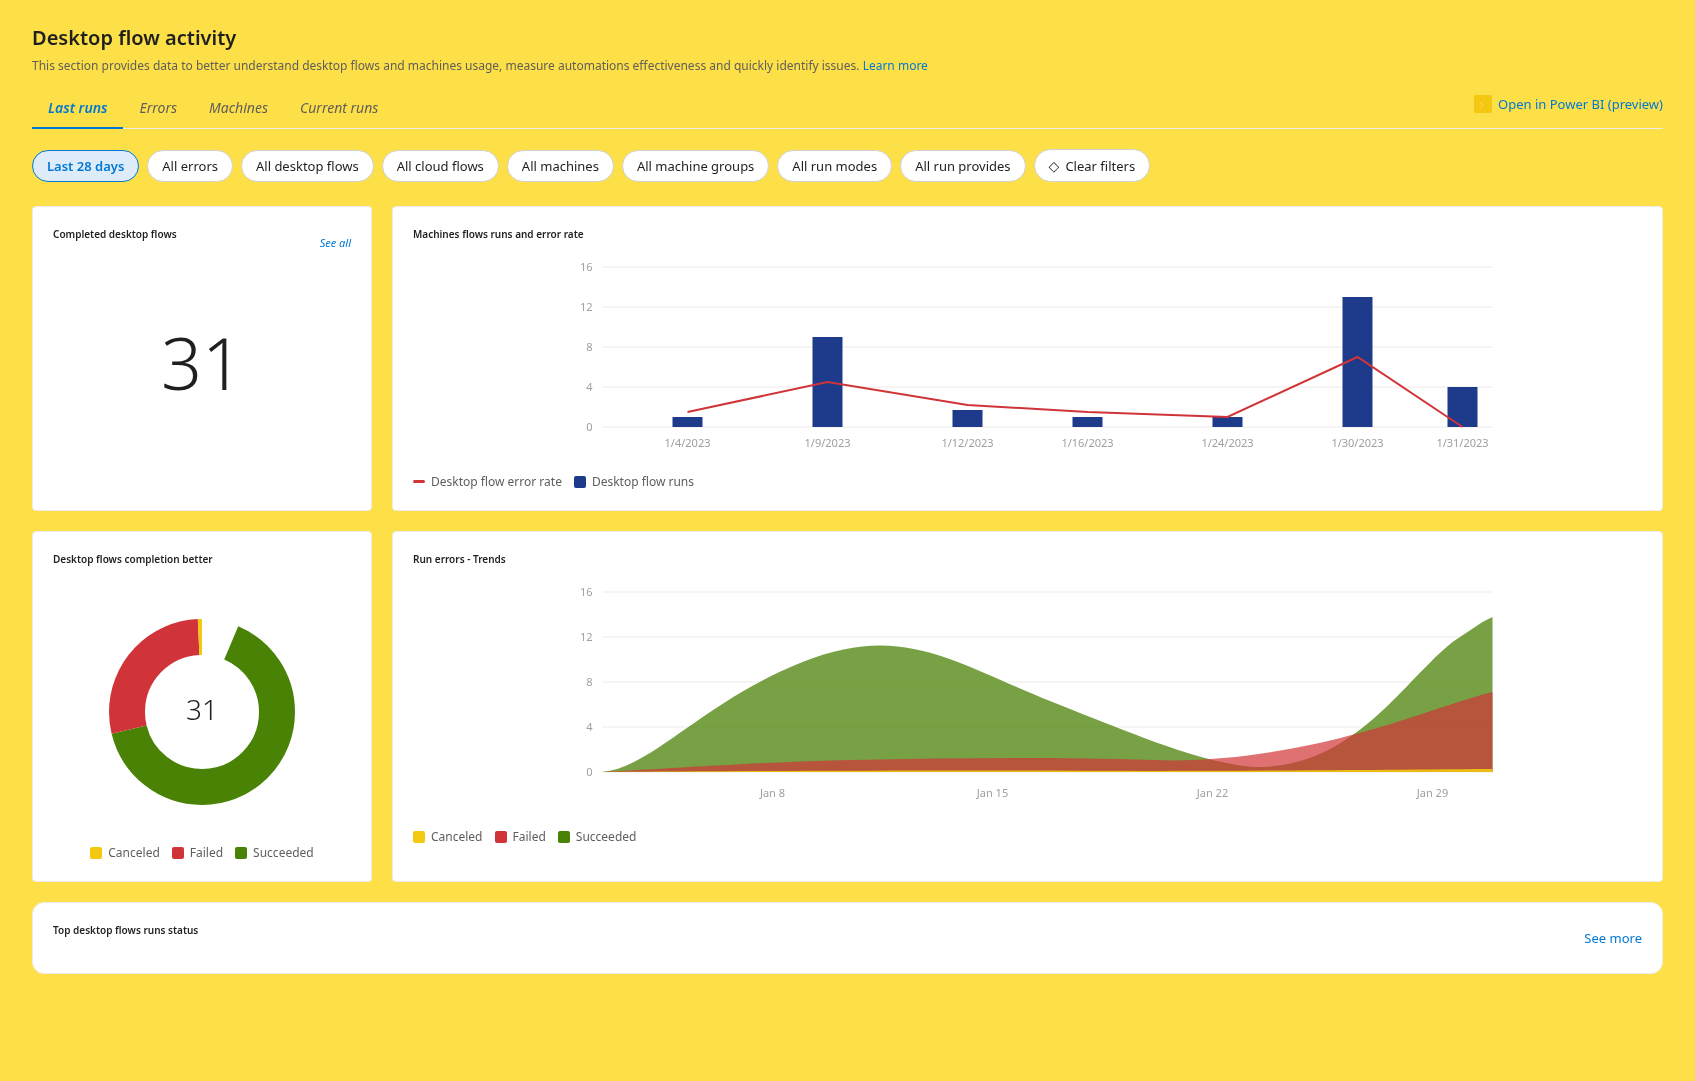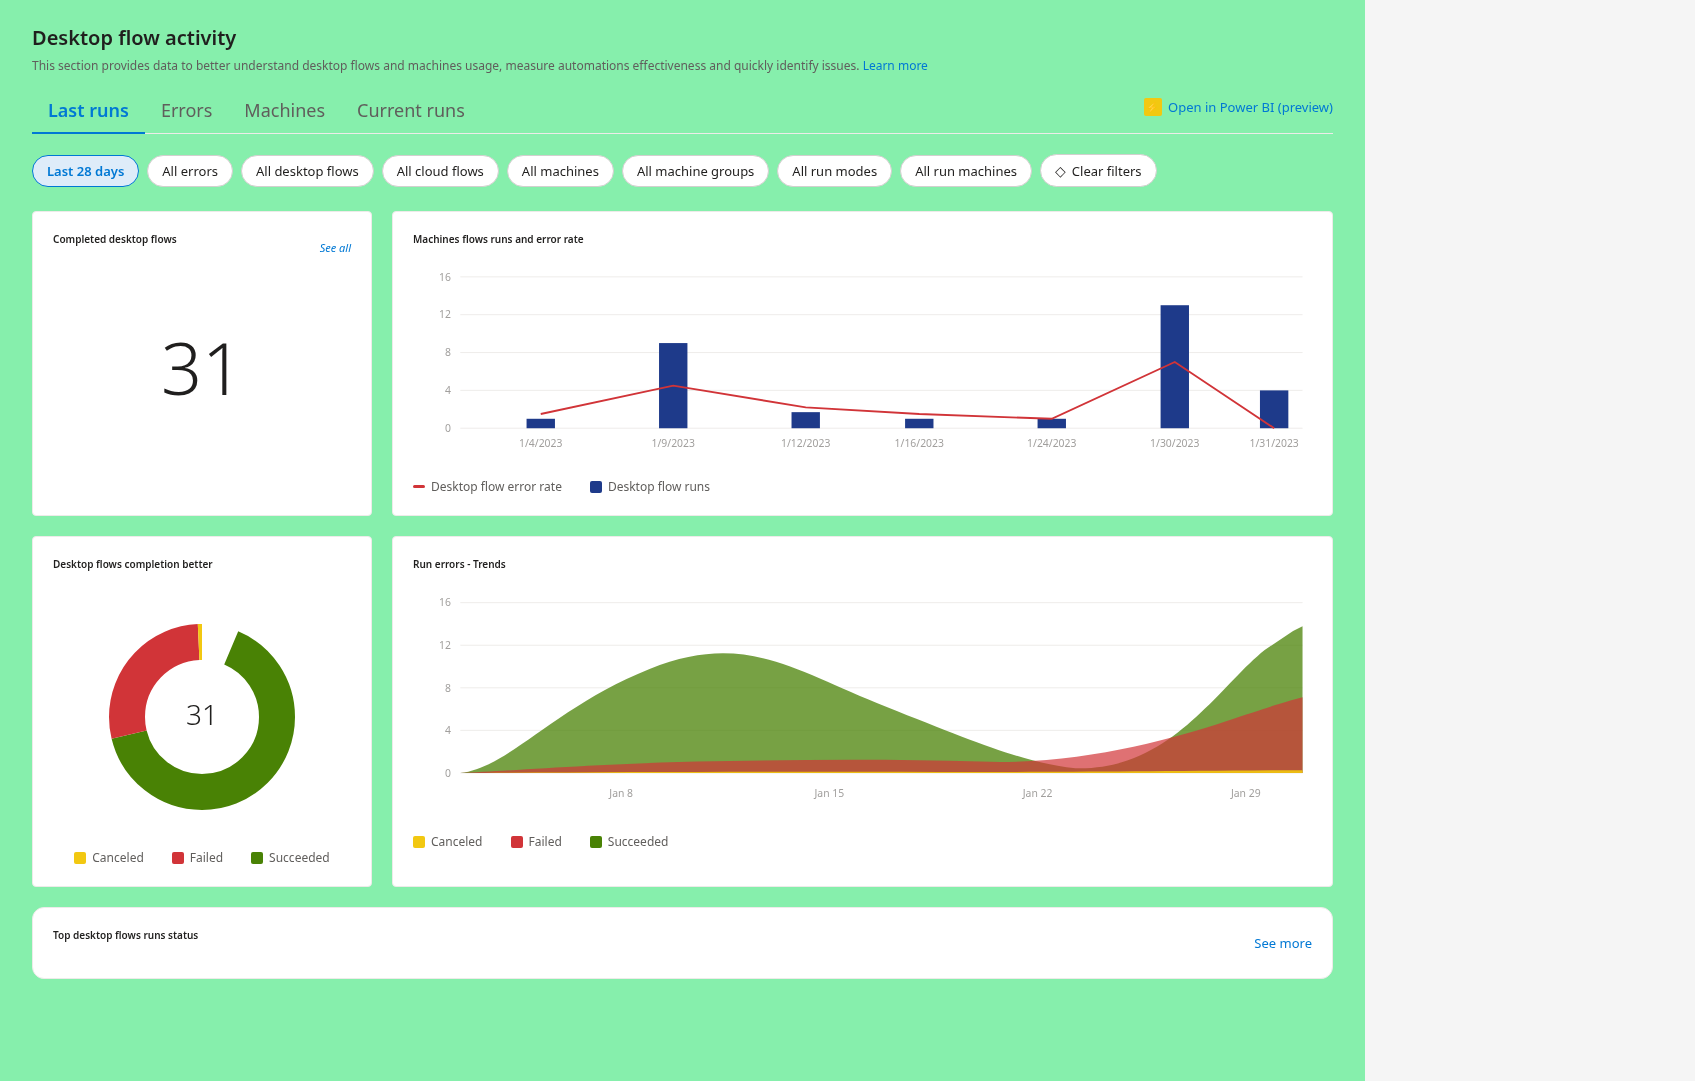--- a/index.html
+++ b/index.html
@@ -1,26 +1,26 @@
 <!DOCTYPE html>
 <html><head>
   <meta charset="utf-8">
   <style>
     * { box-sizing: border-box; margin: 0; padding: 0; }
     body { font-family: 'Segoe UI', system-ui, sans-serif; background: #f5f5f5; color: #201f1e; font-size: 14px; }
-    .page { background: #86efac; min-height: 1081px; width: 1365px; padding: 24px 32px; }
+    .page { background: #fde047; min-height: 1081px; width: 1695px; padding: 24px 32px; }
     
     
     .page-title { font-size: 20px; font-weight: 600; color: #201f1e; margin-bottom: 6px; }
     .page-desc { font-size: 12px; color: #605e5c; margin-bottom: 16px; }
     .page-desc a { color: #0078d4; text-decoration: none; }
     
     
     .tabs { display: flex; align-items: center; border-bottom: 1px solid #edebe9; margin-bottom: 20px; }
-    .tab { padding: 8px 16px 10px; font-size: 18px; color: #605e5c; cursor: pointer; border-bottom: 2px solid transparent; margin-bottom: -1px; }
+    .tab { padding: 8px 16px 10px; font-size: 14px; color: #605e5c; cursor: pointer; border-bottom: 2px solid transparent; margin-bottom: -1px; font-style: italic; }
     .tab.active { color: #0078d4; border-bottom: 2px solid #0078d4; font-weight: 600; }
     .tab-powerbi { margin-left: auto; display: flex; align-items: center; gap: 6px; font-size: 13px; color: #0078d4; cursor: pointer; padding-bottom: 10px; }
     .powerbi-icon { width: 18px; height: 18px; background: #f2c811; border-radius: 2px; display: inline-flex; align-items: center; justify-content: center; font-size: 10px; }
     
     
     .filters { display: flex; gap: 8px; flex-wrap: wrap; margin-bottom: 24px; align-items: center; margin-top: 12px; }
     .pill { padding: 6px 14px; border-radius: 20px; border: 1px solid #d2d0ce; font-size: 13px; cursor: pointer; background: #fff; color: #201f1e; white-space: nowrap; }
     .pill.active { background: #deecf9; border-color: #0078d4; color: #0078d4; font-weight: 600; }
     .pill.clear { display: flex; align-items: center; gap: 6px; }
     .eraser-icon { font-size: 14px; }
@@ -31,21 +31,21 @@
     
     .card { background: #fff; border: 1px solid #edebe9; border-radius: 4px; padding: 20px; }
     .card-title { font-size: 10px; font-weight: 600; color: #201f1e; margin-bottom: 16px; }
     .card-title-row { display: flex; justify-content: space-between; align-items: center; margin-bottom: 16px; }
     .see-all { color: #0078d4; font-size: 11px; text-decoration: none; cursor: pointer; font-style: italic; }
     
     
     .big-number { font-size: 72px; font-weight: 300; text-align: center; padding: 40px 0 30px; color: #201f1e; }
     
     
-    .legend { display: flex; gap: 28px; align-items: center; margin-top: 12px; flex-wrap: wrap; }
+    .legend { display: flex; gap: 12px; align-items: center; margin-top: 12px; flex-wrap: wrap; }
     .legend-item { display: flex; align-items: center; gap: 6px; font-size: 12px; color: #605e5c; }
     .legend-dot { width: 12px; height: 3px; border-radius: 2px; }
     .legend-square { width: 12px; height: 12px; border-radius: 2px; }
     
     
     .donut-wrapper { display: flex; justify-content: center; align-items: center; padding: 20px 0 10px; }
     
     
     .bottom-section { margin-top: 20px; border: 1px solid #edebe9; border-radius: 12px; padding: 20px; background: #fff; }
     .bottom-title-row { display: flex; justify-content: space-between; align-items: center; }
@@ -76,21 +76,21 @@
   </div>
 
   <div class="filters">
     <div class="pill active">Last 28 days</div>
     <div class="pill">All errors</div>
     <div class="pill">All desktop flows</div>
     <div class="pill">All cloud flows</div>
     <div class="pill">All machines</div>
     <div class="pill">All machine groups</div>
     <div class="pill">All run modes</div>
-    <div class="pill">All run machines</div>
+    <div class="pill">All run provides</div>
     <div class="pill clear">
       <span class="eraser-icon">◇</span>
       <span>Clear filters</span>
     </div>
   </div>
 
   <div class="dashboard">
 
     <div class="card">
       <div class="card-title-row">

